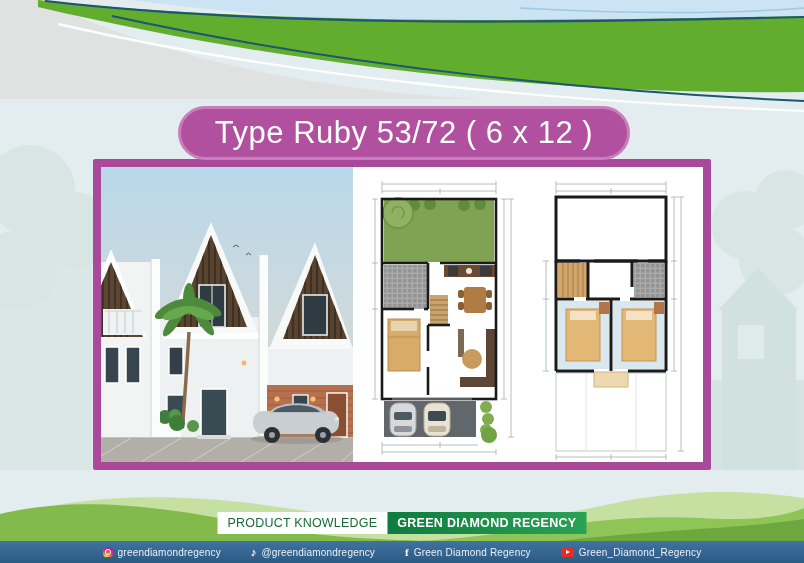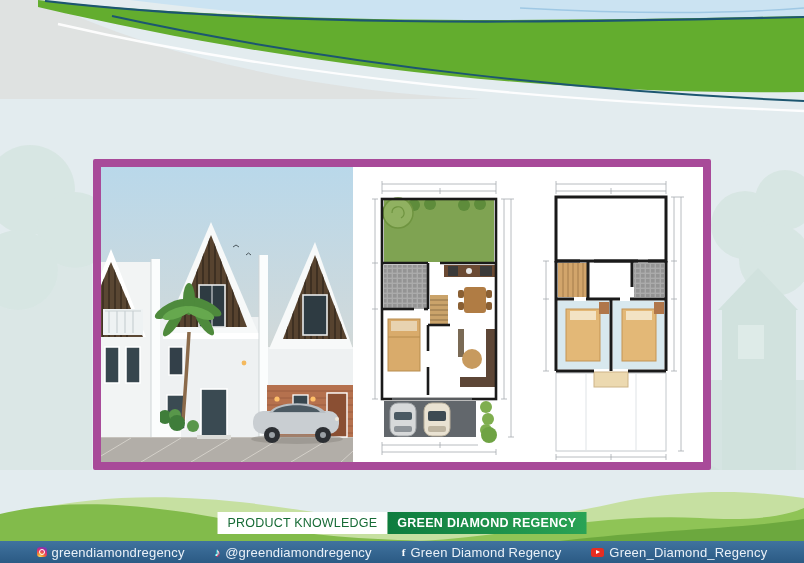--- a/index.html
+++ b/index.html
@@ -44,21 +44,21 @@
     background:linear-gradient(90deg,#0e7c3e,#2aa355);color:#ffffff;font-weight:700;
     font-size:12.5px;display:flex;align-items:center;padding:0 10px;letter-spacing:.3px;
   }
   
   .footer{
     left:0;bottom:0;width:804px;height:22px;z-index:7;
     background:linear-gradient(180deg,#40739f,#2b5a84);
     display:flex;align-items:center;justify-content:center;gap:30px;
   }
   .social{display:flex;align-items:center;gap:5px;cursor:pointer;}
-  .social .txt{color:#eaf1f8;font-size:13px;letter-spacing:.2px;}
+  .social .txt{color:#eaf1f8;font-size:10px;letter-spacing:.2px;}
   .icon-ig{width:10px;height:10px;border-radius:3px;position:relative;flex:0 0 auto;
     background:radial-gradient(circle at 28% 105%,#fdd55e 8%,#f28a2d 30%,#e1306c 58%,#8134af 82%,#515bd4 100%);}
   .icon-ig::after{content:"";position:absolute;inset:2px;border:1px solid #fff;border-radius:50%;}
   .icon-tt{color:#ffffff;font-size:11px;line-height:10px;font-weight:700;
     text-shadow:-0.7px 0 #25f4ee,0.7px 0.5px #fe2c55;flex:0 0 auto;}
   .icon-fb{color:#ffffff;font-size:11px;line-height:10px;font-weight:700;font-family:"Liberation Serif",serif;flex:0 0 auto;}
   .icon-yt{width:13px;height:9px;background:#e62d22;border-radius:2.5px;position:relative;flex:0 0 auto;}
   .icon-yt::after{content:"";position:absolute;left:5px;top:2.2px;
     border-left:4px solid #fff;border-top:2.3px solid transparent;border-bottom:2.3px solid transparent;}
 </style>
@@ -97,20 +97,23 @@
     <path d="M520,8 C650,15 740,13 804,8" fill="none" stroke="#9fc8e4" stroke-width="1.4"></path>
   </svg>
 
   <svg class="abs hills" viewBox="0 0 804 58">
     <path d="M0,36 C80,10 180,8 300,27 C420,46 520,42 620,19 C700,4 760,9 804,15 L804,58 L0,58 Z" fill="#c6e0a1"></path>
     <path d="M0,58 L0,31 C70,14 150,20 260,43 C330,55 370,56 430,58 Z" fill="#82bb4b"></path>
     <path d="M420,58 C520,52 600,30 700,35 C760,39 790,31 804,25 L804,58 Z" fill="#8fc456"></path>
     <path d="M560,58 C660,46 740,46 804,36 L804,58 Z" fill="#6ca83e"></path>
   </svg>
 
+  <div class="abs title-pill">
+    <span>Type Ruby 53/72 ( 6 x 12 )</span>
+  </div>
 
   <div class="abs gallery">
 
     <svg width="252" height="295" viewBox="0 0 252 295">
       <defs>
         <linearGradient id="skyg" x1="0" y1="0" x2="0" y2="1">
           <stop offset="0" stop-color="#b9d8ea"></stop>
             <stop offset="0.55" stop-color="#cfd9db"></stop>
             <stop offset="0.8" stop-color="#d8d2c6"></stop>
         </linearGradient>

